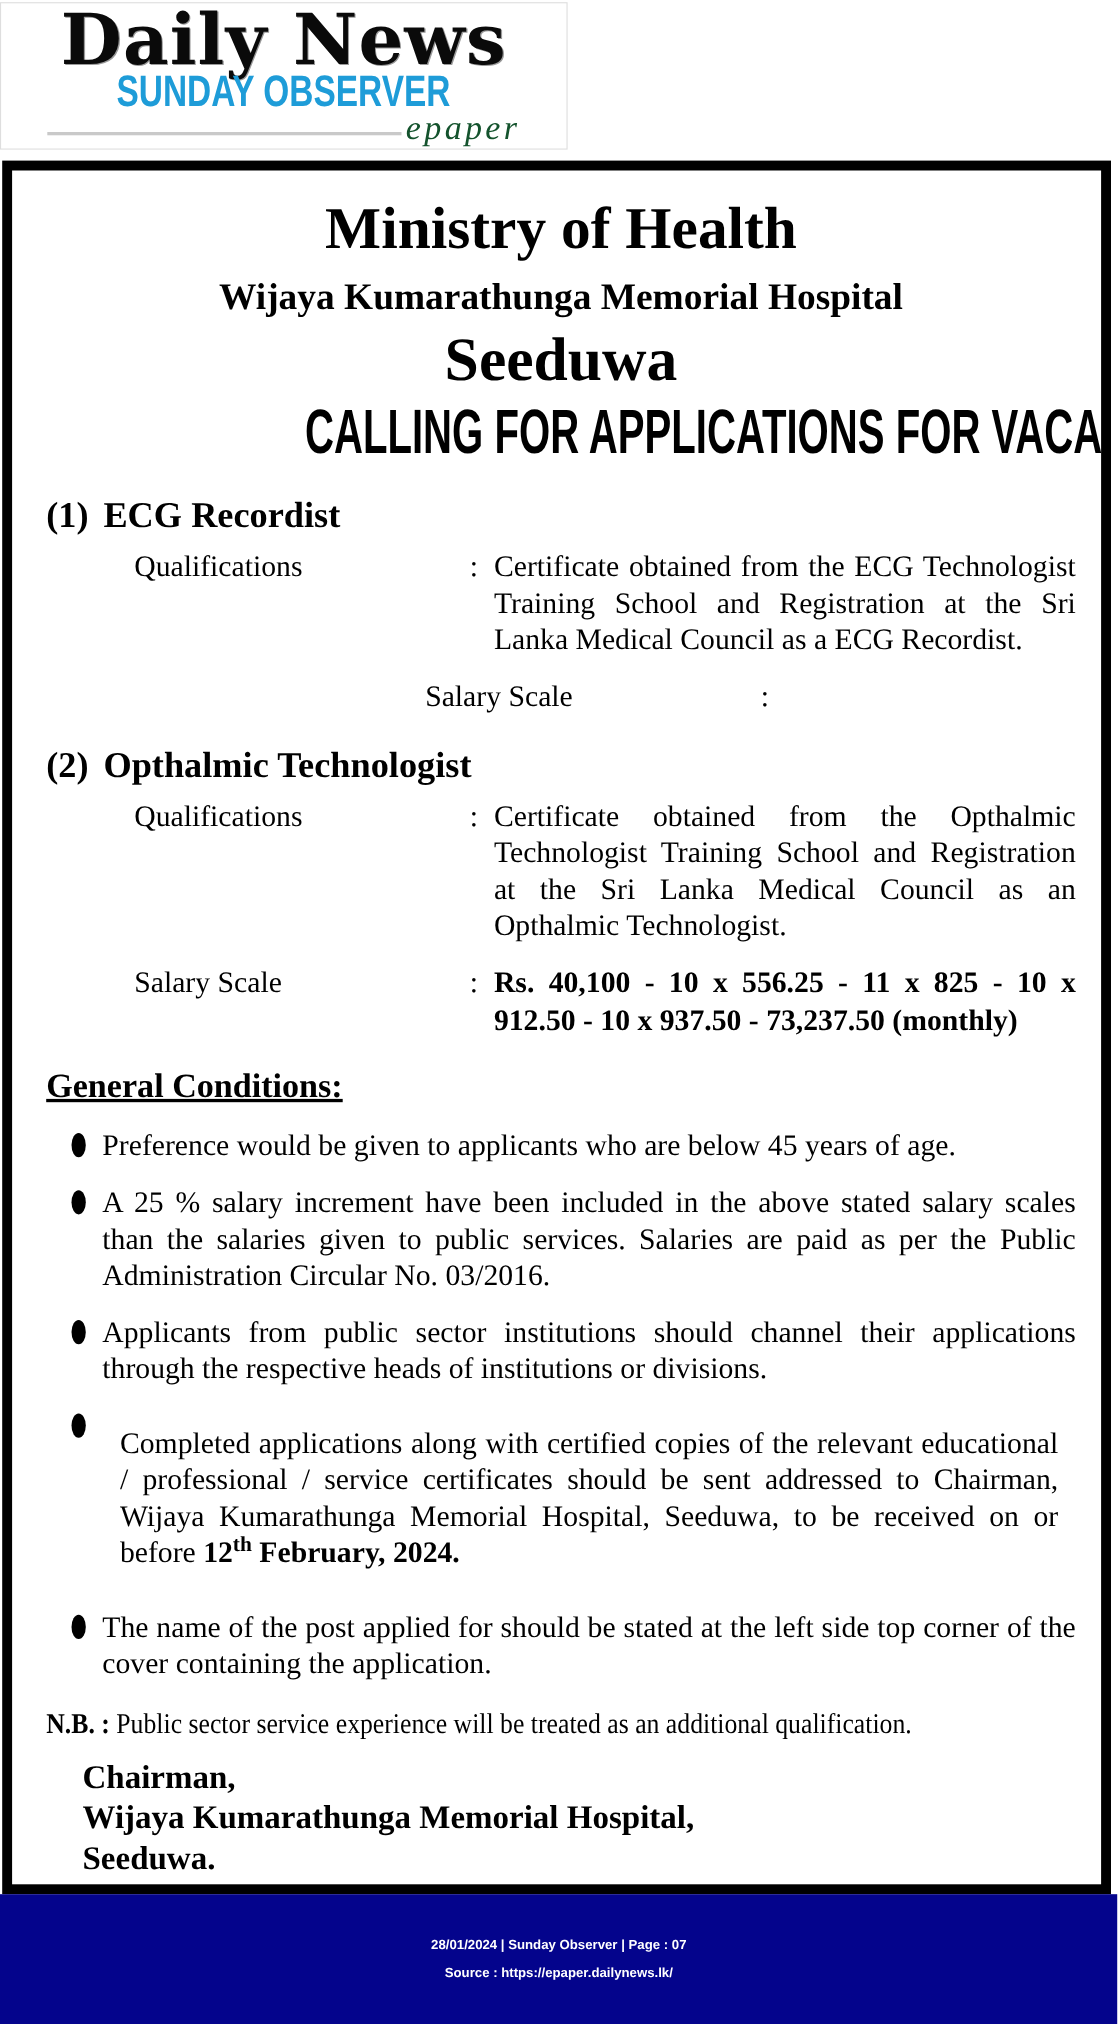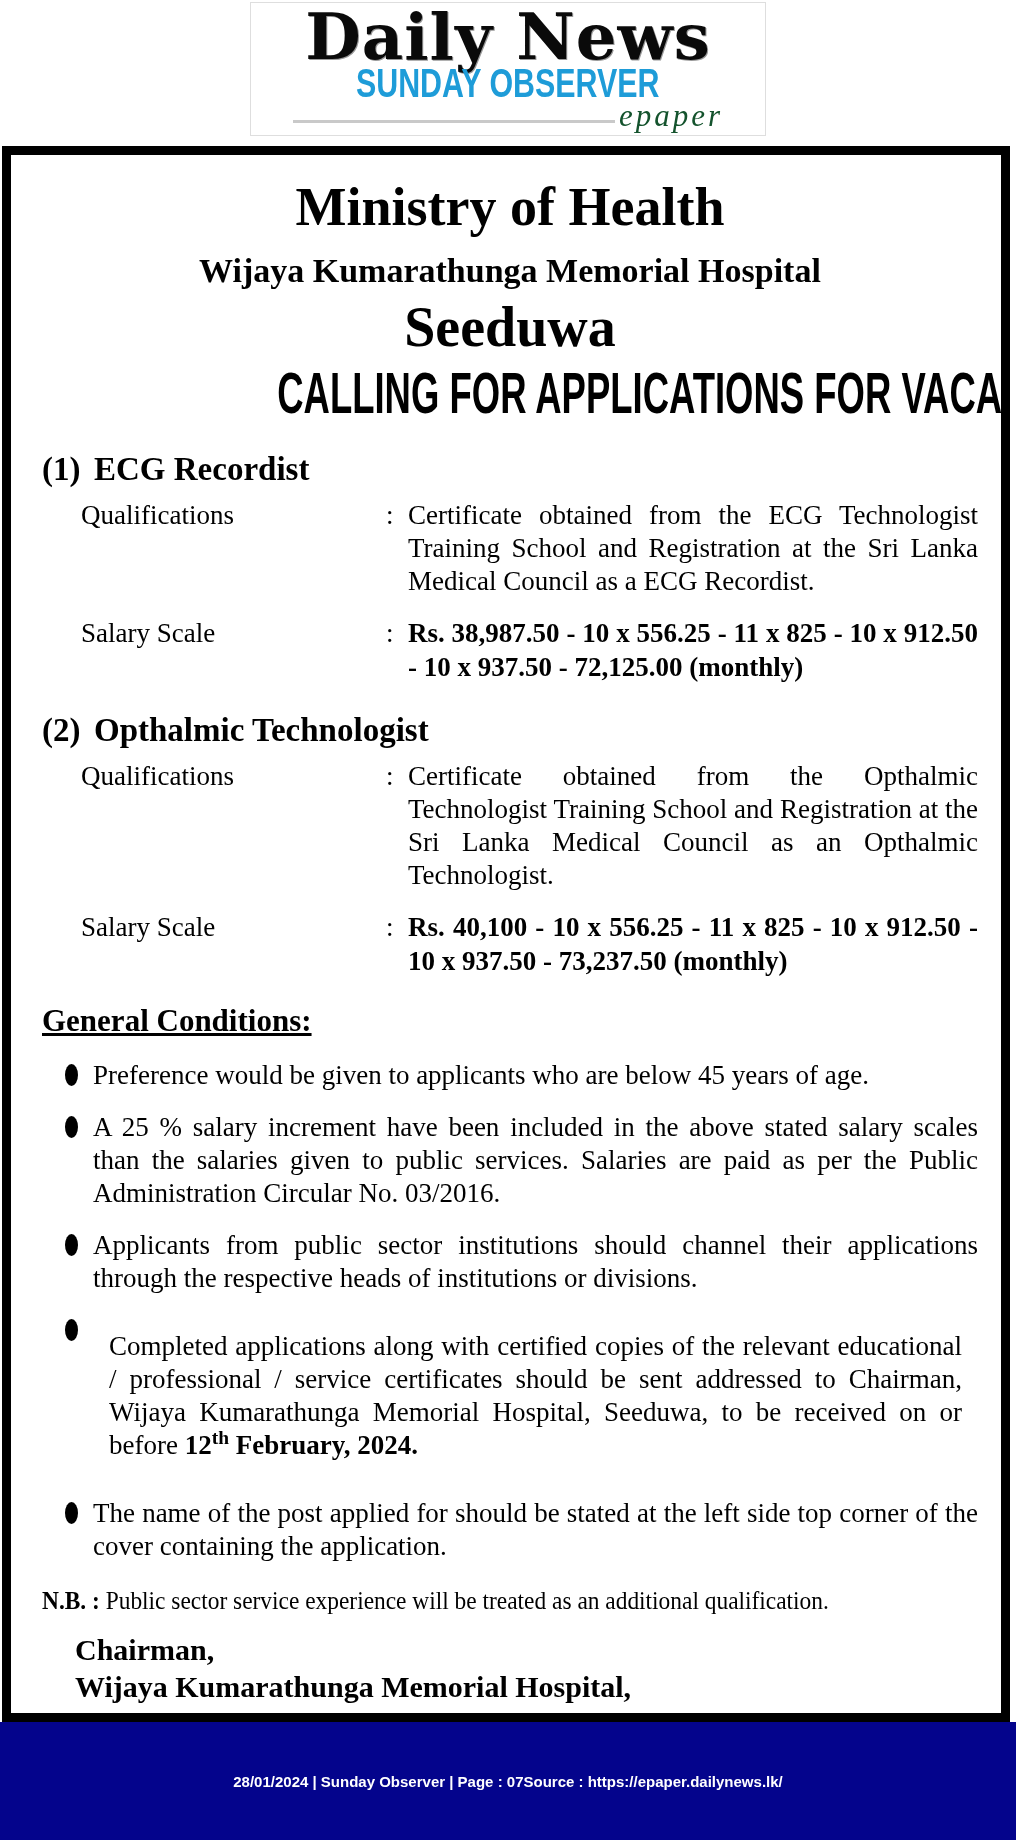--- a/index.html
+++ b/index.html
@@ -3,21 +3,21 @@
 <meta charset="utf-8">
 <style>
   html,body{margin:0;padding:0;background:#ffffff;}
   .page{
     width:1016px;height:1844px;background:#ffffff;color:#000;
     font-family:"Liberation Serif","DejaVu Serif",serif;
     position:relative;overflow:hidden;
   }
 
   
-  .masthead{height:146px;display:flex;justify-content:center;align-items:flex-start;padding-top:2px;box-sizing:border-box;}
+  .masthead{height:146px;display:flex;justify-content:flex-start;align-items:flex-start;padding-top:2px;box-sizing:border-box;}
   .logo-box{width:516px;height:134px;border:1px solid #dededе;border:1px solid #dedede;text-align:center;box-sizing:border-box;background:#fff;}
   .dn{
     font-family:"DejaVu Serif","Liberation Serif",serif;font-weight:bold;
     font-size:64px;line-height:68px;letter-spacing:1px;color:#0a0a0a;
     text-shadow:1px 1px 0 #9a9a9a;
   }
   .so{
     font-family:"Liberation Sans","DejaVu Sans",sans-serif;font-weight:bold;
     font-size:40px;line-height:38px;white-space:nowrap;display:inline-block;
     transform:scaleX(0.76);transform-origin:center;margin-top:-7px;color:#1e9cd8;
@@ -39,21 +39,21 @@
   .calling-wrap{text-align:center;margin-top:12px;height:58px;}
   .calling{
     display:inline-block;font-family:"Liberation Sans","DejaVu Sans",sans-serif;
     font-weight:bold;font-size:57px;line-height:57px;white-space:nowrap;
     transform:scaleX(0.64);transform-origin:center;letter-spacing:0;
   }
 
   .post-heading{display:flex;font-weight:bold;font-size:33px;line-height:40px;margin-top:26px;}
   .post-num{flex:0 0 52px;}
 
-  .kv-row{display:flex;margin-left:39px;margin-top:10px;font-size:27px;line-height:33px;justify-content:center;}
+  .kv-row{display:flex;margin-left:80px;margin-top:10px;font-size:27px;line-height:33px;justify-content:center;}
   .kv-label{flex:0 0 305px;}
   .kv-colon{flex:0 0 22px;}
   .kv-value{flex:1;text-align:justify;}
   .kv-row.salary{font-weight:bold;margin-top:18px;line-height:34px;}
 
   .gc-heading{font-size:31px;line-height:38px;font-weight:bold;text-decoration:underline;margin-top:24px;}
   .gc{list-style:none;margin:0;padding:0 0 0 23px;}
   .gc-item{display:flex;margin-top:19px;font-size:27px;line-height:33px;}
   .bullet-cell{flex:0 0 28px;padding-top:5px;}
   .bullet-dot{display:block;width:13px;height:22px;background:#000;border-radius:50%;}
@@ -62,23 +62,23 @@
   .ord{font-size:0.72em;vertical-align:super;line-height:0;}
 
   .nb-row{margin:21px 0 0;font-size:26px;line-height:33px;white-space:nowrap;display:inline-block;transform:scaleX(0.9);transform-origin:left center;}
   .nb-label{font-weight:bold;}
 
   .signature{margin:14px 0 0 33px;font-weight:bold;font-size:30px;line-height:37px;}
 
   
   .footer{
     height:118px;background:#04048c;color:#ffffff;
-    display:flex;flex-direction:row;justify-content:center;align-items:center;
+    display:flex;flex-direction:column;justify-content:center;align-items:center;
     font-family:"Liberation Sans","DejaVu Sans",sans-serif;font-weight:bold;
-    font-size:15px;line-height:25px;
+    font-size:12px;line-height:25px;
   }
 </style>
 </head>
 <body>
 
 <div class="page">
 
   <header class="masthead">
     <div class="logo-box">
       <div class="dn">Daily News</div>
@@ -109,21 +109,20 @@
         <span>ECG Recordist</span>
       </div>
       <div class="kv-row">
         <span class="kv-label">Qualifications</span>
         <span class="kv-colon">:</span>
         <span class="kv-value">Certificate obtained from the ECG Technologist Training School and Registration at the Sri Lanka Medical Council as a ECG Recordist.</span>
       </div>
       <div class="kv-row salary">
         <span class="kv-label" style="font-weight:normal;">Salary Scale</span>
         <span class="kv-colon" style="font-weight:normal;">:</span>
-        <span class="kv-value">Rs. 38,987.50 - 10 x 556.25 - 11 x 825 - 10 x 912.50 - 10 x 937.50 - 72,125.00 (monthly)</span>
       </div>
     </section>
 
     
     <section>
       <div class="post-heading">
         <span class="post-num">(2)</span>
         <span>Opthalmic Technologist</span>
       </div>
       <div class="kv-row">

